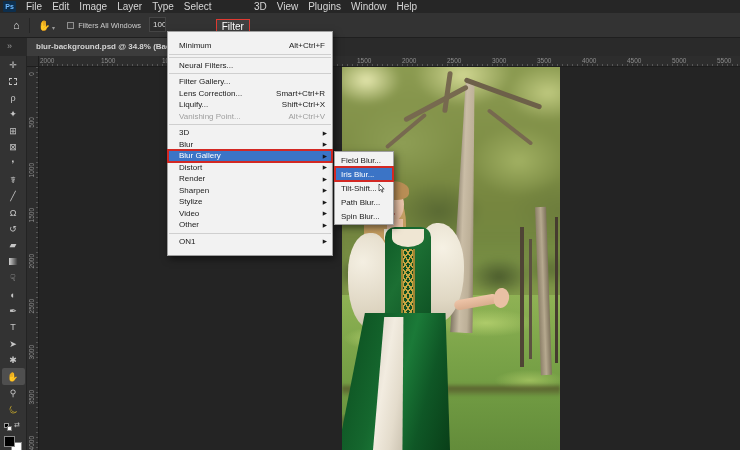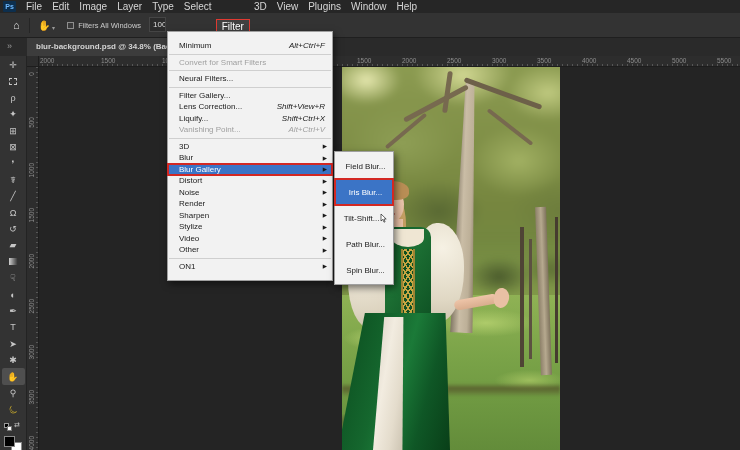--- a/index.html
+++ b/index.html
@@ -172,33 +172,33 @@
     background:linear-gradient(100deg,#d6cec0,#f2ece0 40%,#e4dccc 70%,#c9c0ae);
     clip-path:polygon(35% 0, 95% 0, 92% 100%, 0 100%); }
 
   
   .menu { position:absolute; left:167px; top:13px; width:166px;
     background:#f2f2f2; border:1px solid #9f9f9f; padding:8px 0;
     box-shadow:2px 3px 7px rgba(0,0,0,.5); z-index:70; font-size:8px; color:#1b1b1b;margin-top:18px; }
   .mrow { height:11.5px; display:flex; align-items:center;
     padding:0 7px 0 11px; position:relative; }
   .mrow .ml { flex:1; white-space:nowrap; }
-  .mrow .ms { white-space:nowrap;font-style:italic; }
+  .mrow .ms { white-space:nowrap; }
   .mrow.dis { color:#9f9f9f; }
   .mrow .arrow { position:absolute; right:5px; top:2.5px; font-size:5.5px; color:#1b1b1b; }
   .mrow.hl-blue { background:#3b74c6; color:#fff; outline:2px solid #d32823; outline-offset:-1px; }
   .mrow.hl-blue .arrow { color:#16161a; }
   .msep { height:1px; background:#cfcfcf; margin:2px 1px; }
 
   
   .submenu { position:absolute; left:334px; top:151px; width:60px;
     background:#f2f2f2; border:1px solid #9f9f9f; padding:1px 0;
     box-shadow:2px 3px 7px rgba(0,0,0,.5); z-index:71; font-size:8px; color:#1b1b1b; }
-  .srow { height:26px; display:flex; align-items:center; padding:0 3px 0 6px;
-    white-space:nowrap; position:relative;justify-content:center; }
+  .srow { height:14px; display:flex; align-items:center; padding:0 3px 0 6px;
+    white-space:nowrap; position:relative; }
   .srow.hl-blue { background:#3b74c6; color:#fff; outline:2px solid #d32823; outline-offset:-1px; }
   .srow svg { margin-left:1px; }
 </style>
 </head>
 <body>
 
 <div class="screen">
 
   <div style="position:absolute;left:27px;top:56px;width:713px;height:394px;background:#242424;z-index:1"></div>
 
@@ -331,34 +331,31 @@
     <span class="mitem">Window</span>
     <span class="mitem">Help</span>
   </div>
 
   <div class="menu">
     <div class="mrow">
       <span class="ml">Minimum</span>
       <span class="ms">Alt+Ctrl+F</span>
     </div>
     <div class="msep"></div>
-    <div class="mrow dis">
-      <span class="ml">Convert for Smart Filters</span>
-    </div>
     <div class="msep"></div>
     <div class="mrow">
       <span class="ml">Neural Filters...</span>
     </div>
     <div class="msep"></div>
     <div class="mrow">
       <span class="ml">Filter Gallery...</span>
     </div>
     <div class="mrow">
       <span class="ml">Lens Correction...</span>
-      <span class="ms">Shift+View+R</span>
+      <span class="ms">Smart+Ctrl+R</span>
     </div>
     <div class="mrow">
       <span class="ml">Liquify...</span>
       <span class="ms">Shift+Ctrl+X</span>
     </div>
     <div class="mrow dis">
       <span class="ml">Vanishing Point...</span>
       <span class="ms">Alt+Ctrl+V</span>
     </div>
     <div class="msep"></div>
@@ -369,24 +366,20 @@
     <div class="mrow">
       <span class="ml">Blur</span>
       <span class="arrow">▶</span>
     </div>
     <div class="mrow hl-blue">
       <span class="ml">Blur Gallery</span>
       <span class="arrow">▶</span>
     </div>
     <div class="mrow">
       <span class="ml">Distort</span>
-      <span class="arrow">▶</span>
-    </div>
-    <div class="mrow">
-      <span class="ml">Noise</span>
       <span class="arrow">▶</span>
     </div>
     <div class="mrow">
       <span class="ml">Render</span>
       <span class="arrow">▶</span>
     </div>
     <div class="mrow">
       <span class="ml">Sharpen</span>
       <span class="arrow">▶</span>
     </div>

